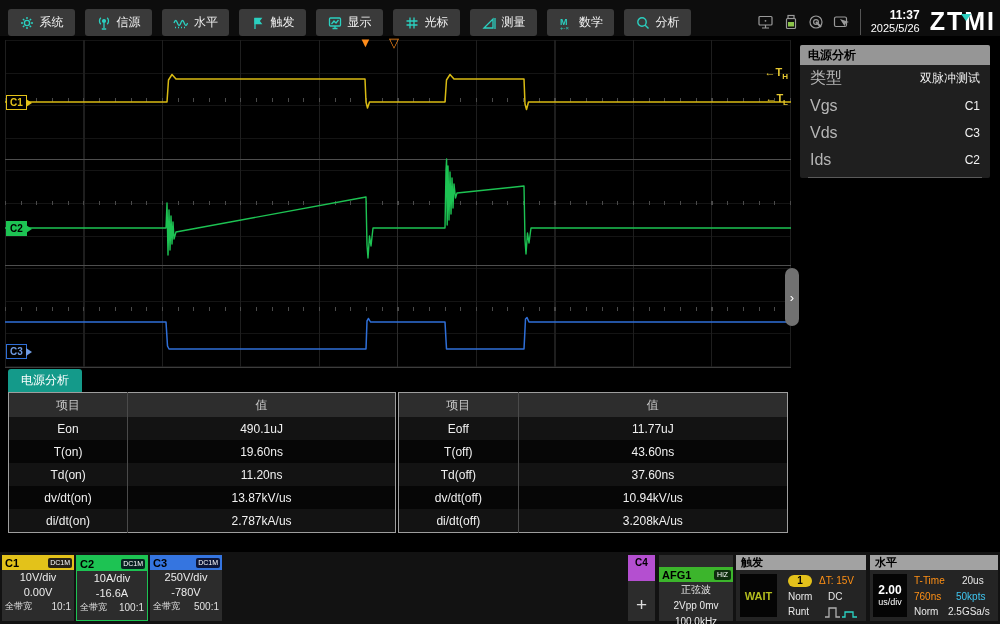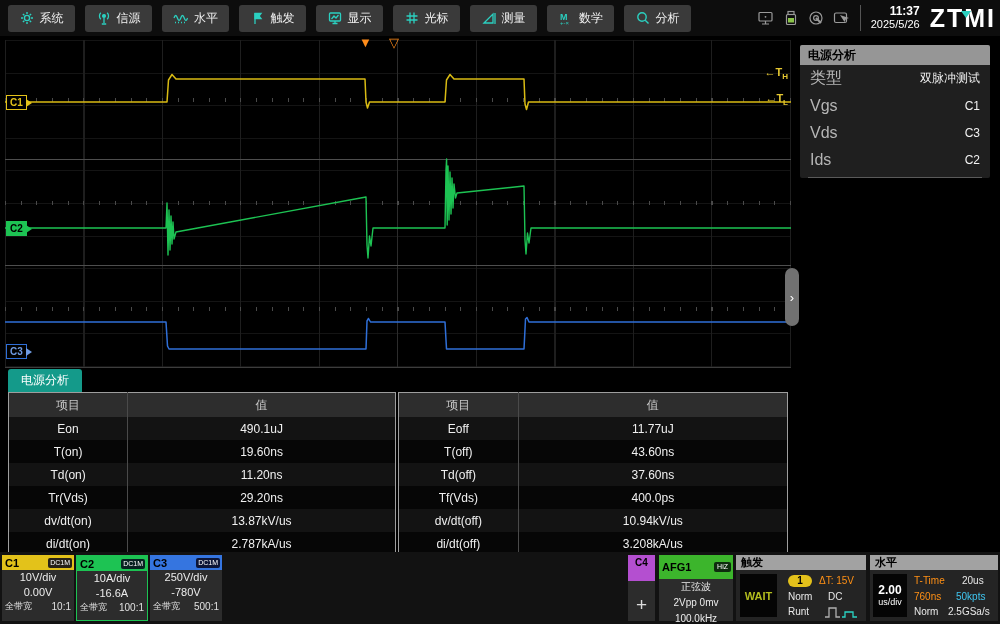--- a/index.html
+++ b/index.html
@@ -1,21 +1,21 @@
 <!DOCTYPE html>
 <html><head>
 <meta charset="utf-8">
 <style>
   html,body{margin:0;padding:0;background:#000;}
   #screen{position:relative;width:1000px;height:624px;background:#000;overflow:hidden;
     font-family:"Liberation Sans","DejaVu Sans",sans-serif;-webkit-font-smoothing:antialiased;}
 
   
   .toolbar{position:absolute;left:0;top:0;width:1000px;height:36px;background:#0d0d0d;
-    display:flex;align-items:center;padding-left:8px;box-sizing:border-box;}
+    display:flex;align-items:flex-end;padding-left:8px;box-sizing:border-box;}
   .tbtn{height:27px;min-width:67px;background:#3a3a3a;border-radius:3px;margin-right:10px;
     display:flex;align-items:center;justify-content:center;gap:6px;color:#f0f0f0;font-size:12px;cursor:pointer;}
   .tbtn svg{flex:0 0 auto;}
   .tb-right{margin-left:auto;display:flex;align-items:center;gap:10px;}
   .statusicons{display:flex;align-items:center;gap:9px;}
   .clock{border-left:1px solid #555;padding-left:10px;text-align:right;color:#fff;line-height:13px;}
   .clock .t1{font-size:12px;font-weight:bold;}
   .clock .t2{font-size:11px;}
   .logo{position:relative;color:#fff;font-size:25px;font-weight:800;letter-spacing:2px;padding-right:4px;}
   .logo .tri{position:absolute;left:31px;top:7px;width:0;height:0;border-left:5px solid transparent;
@@ -76,21 +76,21 @@
   .chname{color:#000;font-size:11px;font-weight:bold;margin-left:3px;}
   .chbadge{margin-left:auto;margin-right:2px;background:rgba(5,5,25,0.85);color:#fff;font-size:7px;
     padding:1px 2px;border-radius:2px;line-height:8px;}
   .chline{text-align:center;color:#ececec;font-size:11px;line-height:15px;}
   .chfoot{display:flex;justify-content:space-between;align-items:center;padding:0 3px;color:#e0e0e0;}
   .chfoot .bw{font-size:9px;} .chfoot .probe{font-size:10px;}
   .c4box{position:absolute;left:628px;top:3px;width:27px;height:66px;background:#2c2c2c;cursor:pointer;}
   .c4head{height:26px;background:#b44fd0;color:#000;font-size:10px;font-weight:bold;text-align:center;line-height:15px;}
   .c4plus{color:#dcdcdc;font-size:19px;text-align:center;line-height:48px;}
   .afgbox{position:absolute;left:659px;top:3px;width:74px;height:66px;background:#2c2c2c;cursor:pointer;}
-  .afghead{height:24px;background:#3cb52c;display:flex;align-items:center;}
+  .afghead{height:15px;background:#3cb52c;display:flex;align-items:center;margin-top:12px;}
   .afgname{color:#000;font-size:11px;font-weight:bold;margin-left:3px;}
   .afgbadge{margin-left:auto;margin-right:2px;background:#0e2d0e;color:#fff;font-size:7px;padding:1px 3px;border-radius:2px;line-height:8px;}
   .afgline{text-align:center;color:#ececec;font-size:10px;line-height:16px;}
   .panelbox{position:absolute;top:3px;height:66px;background:#242424;}
   .panelhead{height:15px;background:#a2a2a2;color:#000;font-size:11px;font-weight:bold;line-height:15px;padding-left:5px;}
   #trigpanel{left:736px;width:130px;}
   #horizpanel{left:870px;width:128px;}
   .blackbox{position:absolute;background:#050505;border-radius:0;display:flex;flex-direction:column;
     align-items:center;justify-content:center;}
   .wait{color:#b2bd1e;font-weight:bold;font-size:11px;}
@@ -305,24 +305,20 @@
         </tr>
     <tr>
           <td>T(on)</td>
           <td>19.60ns</td>
         </tr>
     <tr>
           <td>Td(on)</td>
           <td>11.20ns</td>
         </tr>
     <tr>
-          <td>Tr(Vds)</td>
-          <td>29.20ns</td>
-        </tr>
-    <tr>
           <td>dv/dt(on)</td>
           <td>13.87kV/us</td>
         </tr>
     <tr>
           <td>di/dt(on)</td>
           <td>2.787kA/us</td>
         </tr>
   </tbody>
     </table>
 
@@ -336,24 +332,20 @@
           <td>Eoff</td>
           <td>11.77uJ</td>
         </tr>
     <tr>
           <td>T(off)</td>
           <td>43.60ns</td>
         </tr>
     <tr>
           <td>Td(off)</td>
           <td>37.60ns</td>
-        </tr>
-    <tr>
-          <td>Tf(Vds)</td>
-          <td>400.0ps</td>
         </tr>
     <tr>
           <td>dv/dt(off)</td>
           <td>10.94kV/us</td>
         </tr>
     <tr>
           <td>di/dt(off)</td>
           <td>3.208kA/us</td>
         </tr>
   </tbody>

